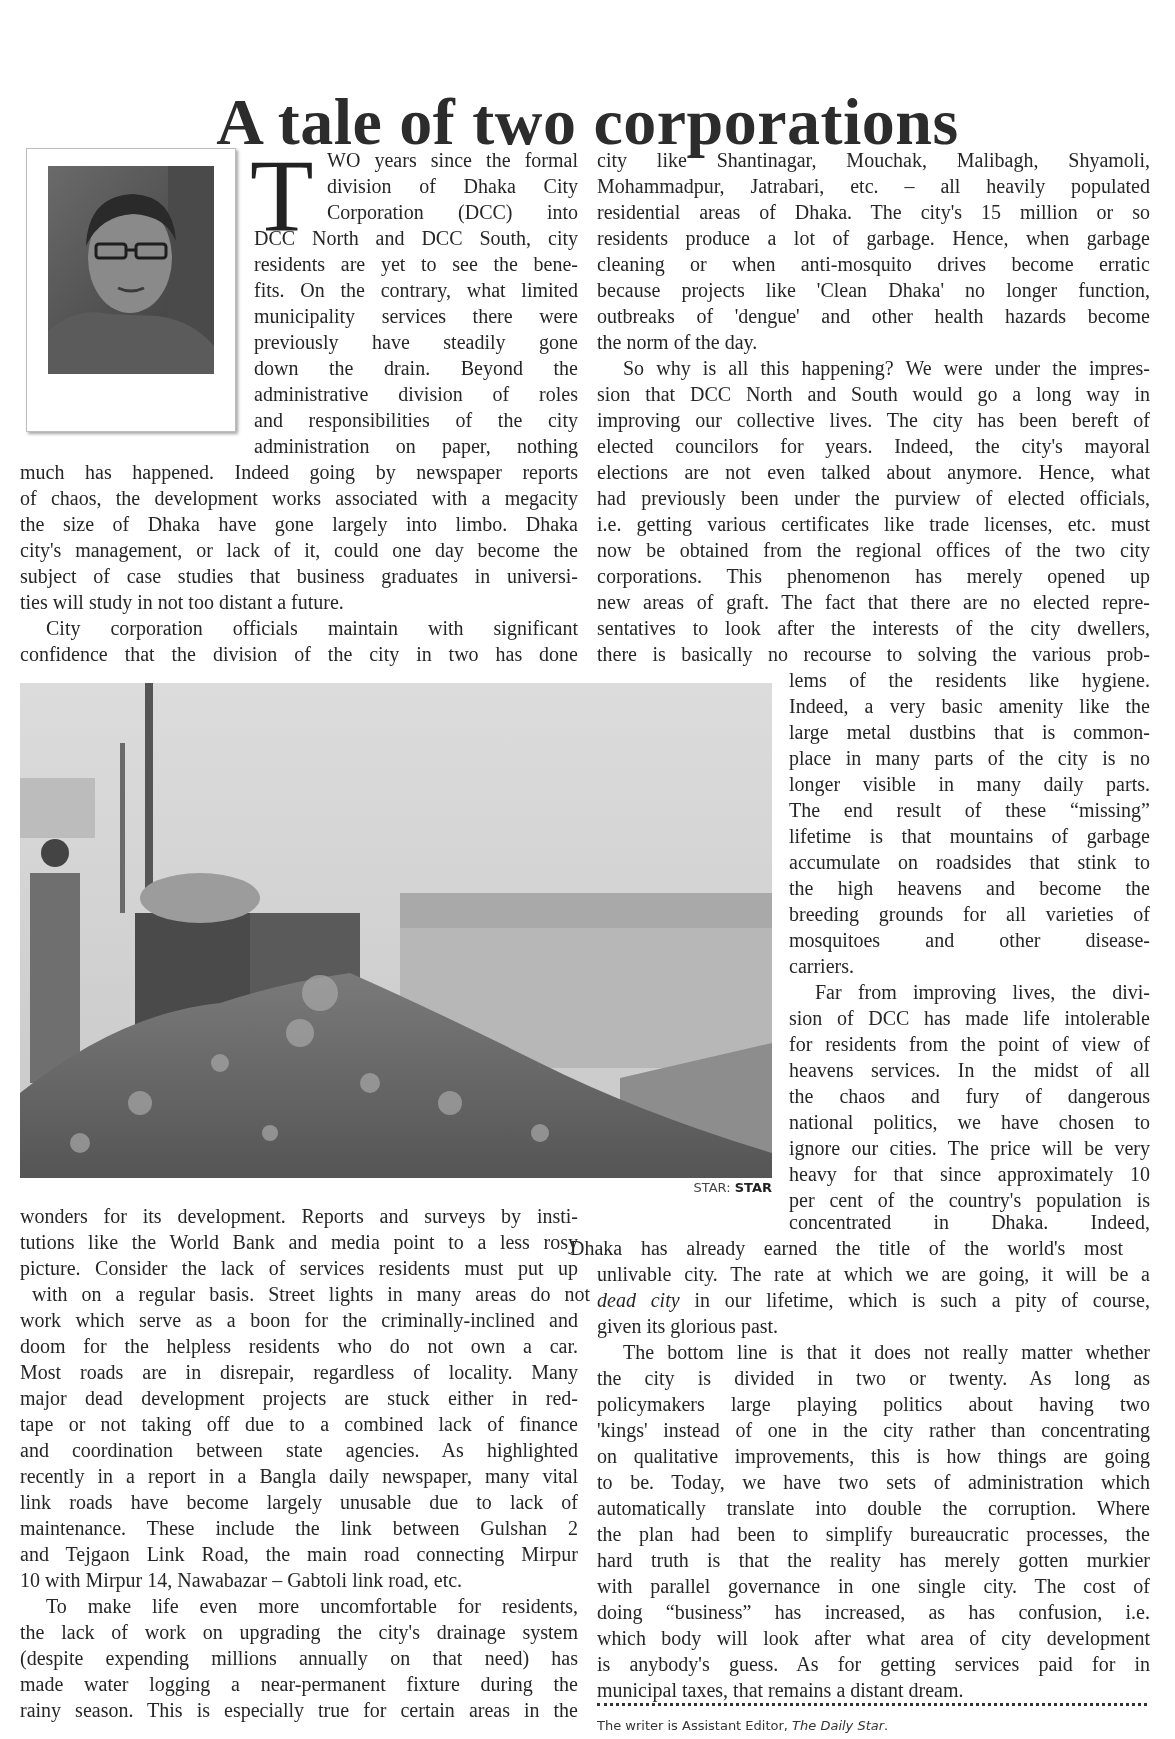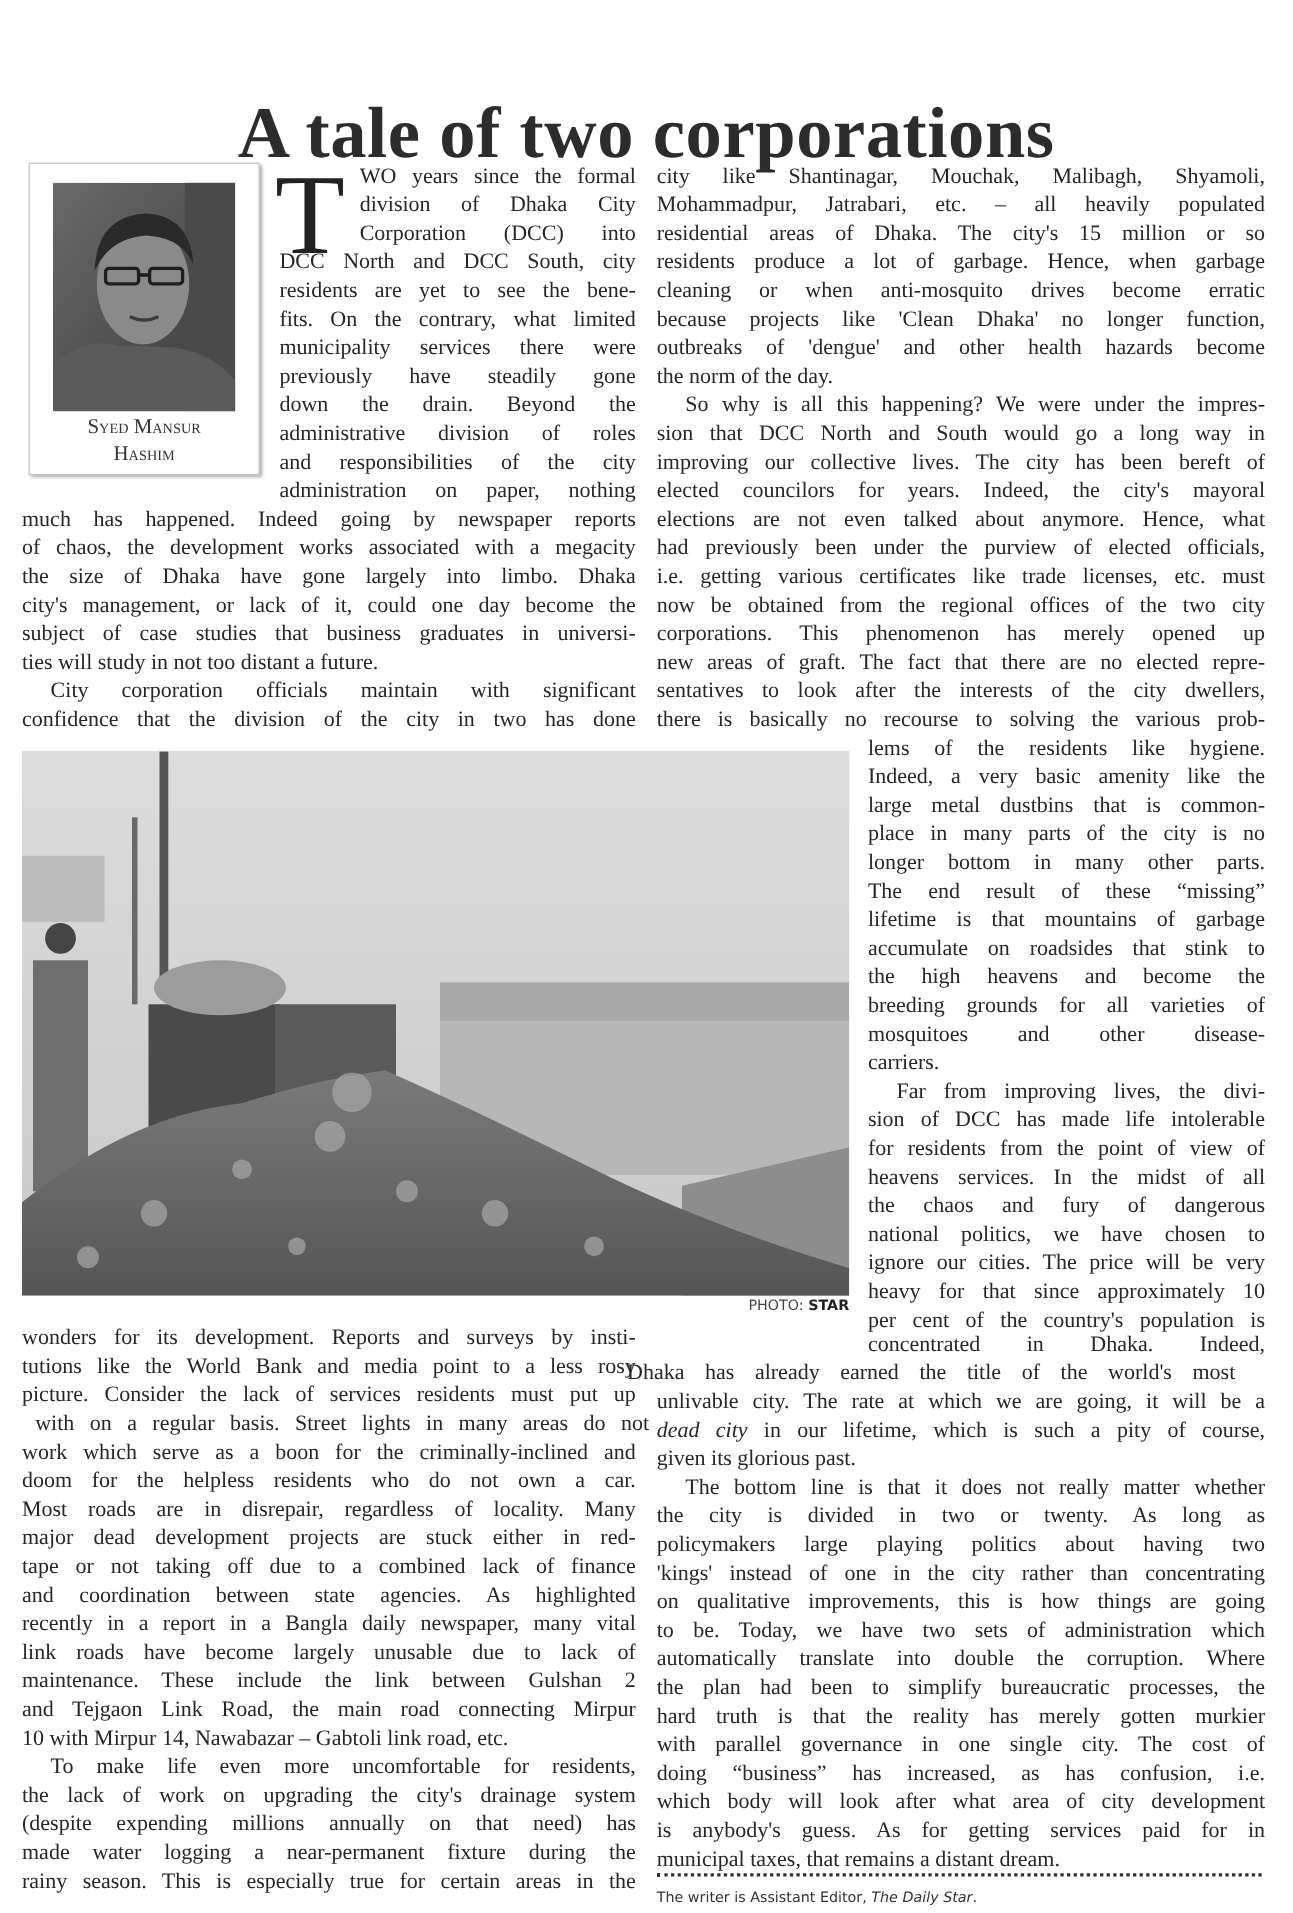--- a/index.html
+++ b/index.html
@@ -42,24 +42,20 @@
       <rect width="166" height="208" fill="url(#bg1)"></rect>
       <rect x="120" y="0" width="46" height="208" fill="#4a4a4a"></rect>
       <path d="M0 208 L0 165 Q30 140 60 148 L110 150 Q145 155 166 180 L166 208Z" fill="#5b5b5b"></path>
       <ellipse cx="82" cy="92" rx="42" ry="55" fill="#8a8a8a"></ellipse>
       <path d="M38 80 Q40 30 85 28 Q125 30 128 75 Q118 50 85 48 Q52 50 38 80Z" fill="#2a2a2a"></path>
       <rect x="48" y="78" width="30" height="14" rx="3" fill="none" stroke="#1e1e1e" stroke-width="3"></rect>
       <rect x="88" y="78" width="30" height="14" rx="3" fill="none" stroke="#1e1e1e" stroke-width="3"></rect>
       <line x1="78" y1="84" x2="88" y2="84" stroke="#1e1e1e" stroke-width="3"></line>
       <path d="M70 122 Q83 128 96 122" stroke="#3a3a3a" stroke-width="3" fill="none"></path>
     </svg>
-  </div>
-  <div class="author-name">
-    <div>Syed Mansur</div>
-    <div>Hashim</div>
   </div>
 </div>
 
 <div class="dropcap">T</div>
 
 <div>
   <div class="ln" style="left:327px;top:148px;width:251px">WO years since the formal</div>
   <div class="ln" style="left:327px;top:174px;width:251px">division of Dhaka City</div>
   <div class="ln" style="left:327px;top:200px;width:251px">Corporation (DCC) into</div>
   <div class="ln" style="left:254px;top:226px;width:324px">DCC North and DCC South, city</div>
@@ -115,21 +111,21 @@
         <circle cx="280" cy="350" r="14"></circle>
       <circle cx="350" cy="400" r="10"></circle>
         <circle cx="430" cy="420" r="12"></circle>
         <circle cx="60" cy="460" r="10"></circle>
       <circle cx="250" cy="450" r="8"></circle>
         <circle cx="520" cy="450" r="9"></circle>
         <circle cx="300" cy="310" r="18"></circle>
     </g>
   </svg>
 </div>
-<div class="credit"><span>PHOTO: </span><b>STAR</b></div>
+<div class="credit"><span>STAR: </span><b>STAR</b></div>
 
 <div>
   <div class="ln" style="left:20px;top:1204px;width:558px">wonders for its development. Reports and surveys by insti-</div>
   <div class="ln" style="left:20px;top:1230px;width:558px">tutions like the World Bank and media point to a less rosy</div>
   <div class="ln" style="left:20px;top:1256px;width:558px">picture. Consider the lack of services residents must put up</div>
   <div class="ln" style="left:32px;top:1282px;width:558px">with on a regular basis. Street lights in many areas do not</div>
   <div class="ln" style="left:20px;top:1308px;width:558px">work which serve as a boon for the criminally-inclined and</div>
   <div class="ln" style="left:20px;top:1334px;width:558px">doom for the helpless residents who do not own a car.</div>
   <div class="ln" style="left:20px;top:1360px;width:558px">Most roads are in disrepair, regardless of locality. Many</div>
   <div class="ln" style="left:20px;top:1386px;width:558px">major dead development projects are stuck either in red-</div>
@@ -168,21 +164,21 @@
   <div class="ln" style="left:597px;top:590px;width:553px">new areas of graft. The fact that there are no elected repre-</div>
   <div class="ln" style="left:597px;top:616px;width:553px">sentatives to look after the interests of the city dwellers,</div>
   <div class="ln" style="left:597px;top:642px;width:553px">there is basically no recourse to solving the various prob-</div>
 </div>
 
 <div>
   <div class="ln" style="left:789px;top:668px;width:361px">lems of the residents like hygiene.</div>
   <div class="ln" style="left:789px;top:694px;width:361px">Indeed, a very basic amenity like the</div>
   <div class="ln" style="left:789px;top:720px;width:361px">large metal dustbins that is common-</div>
   <div class="ln" style="left:789px;top:746px;width:361px">place in many parts of the city is no</div>
-  <div class="ln" style="left:789px;top:772px;width:361px">longer bottom in many other parts.</div>
+  <div class="ln" style="left:789px;top:772px;width:361px">longer visible in many daily parts.</div>
   <div class="ln" style="left:789px;top:798px;width:361px">The end result of these “missing”</div>
   <div class="ln" style="left:789px;top:824px;width:361px">lifetime is that mountains of garbage</div>
   <div class="ln" style="left:789px;top:850px;width:361px">accumulate on roadsides that stink to</div>
   <div class="ln" style="left:789px;top:876px;width:361px">the high heavens and become the</div>
   <div class="ln" style="left:789px;top:902px;width:361px">breeding grounds for all varieties of</div>
   <div class="ln" style="left:789px;top:928px;width:361px">mosquitoes and other disease-</div>
   <div class="ln last" style="left:789px;top:954px;width:361px">carriers.</div>
   <div class="ln" style="left:815px;top:980px;width:335px">Far from improving lives, the divi-</div>
   <div class="ln" style="left:789px;top:1006px;width:361px">sion of DCC has made life intolerable</div>
   <div class="ln" style="left:789px;top:1032px;width:361px">for residents from the point of view of</div>

